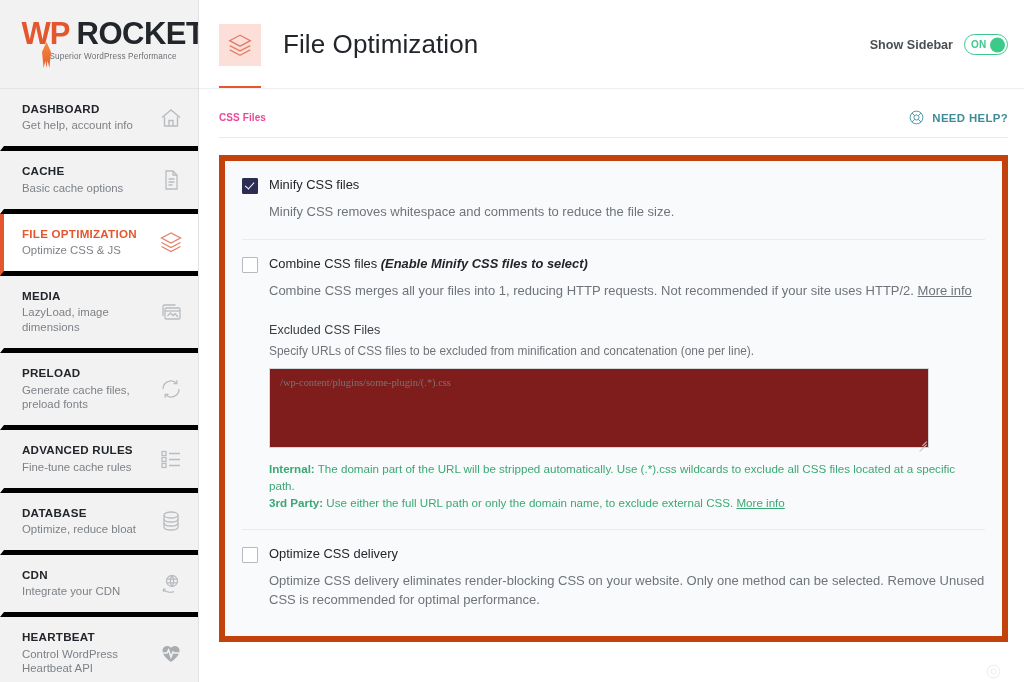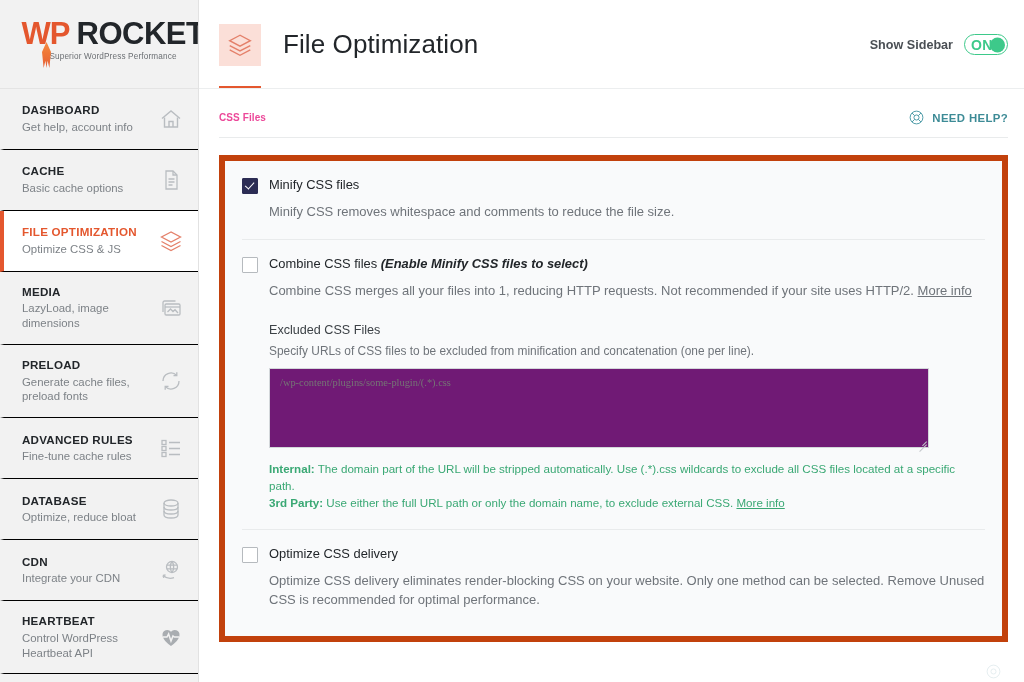--- a/index.html
+++ b/index.html
@@ -49,21 +49,21 @@
     width: 9px; height: 26px;
     background: linear-gradient(to bottom, #f5873a 0%, #ef6f2c 45%, #e4572e 100%);
     clip-path: polygon(50% 0%, 100% 38%, 82% 100%, 62% 72%, 50% 100%, 38% 72%, 18% 100%, 0% 38%);
     opacity: .95;
   }
 
   .nav { border-top: 1px solid #e4e4e4; }
   .nav-item {
     display: flex; align-items: center;
     padding: 13px 14px 13px 18px;
-    border-bottom: 1px solid #000000;
+    border-bottom: 5px solid #000000;
     background: transparent;
     border-left: 4px solid transparent;
     cursor: pointer;
     min-height: 61px;
   }
   .nav-text { flex: 1 1 auto; padding-right: 6px; }
   .nav-title {
     font-size: 11.6px; font-weight: bold; color: #22262a;
     letter-spacing: .25px; line-height: 1.25;
   }
@@ -111,21 +111,21 @@
   .sidebar-toggle-label {
     font-size: 12.6px; font-weight: bold; color: #4a4f54;
   }
   .switch {
     width: 44px; height: 21px; border-radius: 11px;
     border: 1.6px solid #3dc98a; background: #fff;
     display: flex; align-items: center; justify-content: flex-start;
     padding: 0 2px; cursor: pointer; position: relative;
   }
   .switch-text {
-    font-size: 14px; font-weight: bold; color: #3dc98a;
+    font-size: 10px; font-weight: bold; color: #3dc98a;
     margin-left: 4px; letter-spacing: .3px;
   }
   .switch-knob {
     position: absolute; right: 2px; top: 50%; transform: translateY(-50%);
     width: 15px; height: 15px; border-radius: 50%; background: #3dc98a;
   }
   .topbar-divider {
     position: absolute; left: 0; right: 0; bottom: 0;
     height: 1px; background: #eceeef;
   }
@@ -183,21 +183,21 @@
   }
   .more-info {
     color: #6f747a; text-decoration: underline; cursor: pointer;
   }
 
   .sub-block { margin-left: 27px; margin-top: 22px; }
   .sub-title { font-size: 12.6px; color: #3c4146; margin-bottom: 7px; }
   .sub-desc { font-size: 11.9px; color: #6f747a; margin-bottom: 10px; }
   .textarea {
     width: 660px; height: 80px;
-    border: 1px solid #d3d7da; background: #701a75;
+    border: 1px solid #d3d7da; background: #7f1d1d;
     padding: 8px 10px; font-size: 10.4px;
     color: #8c9196; font-family: "Liberation Serif", serif;
     resize: none; position: relative; display: block;
   }
   .ta-wrap { position: relative; width: 660px; }
   .resize-grip {
     position: absolute; right: 2px; bottom: 2px;
     width: 10px; height: 10px; pointer-events: none;
   }
   .resize-grip i {

